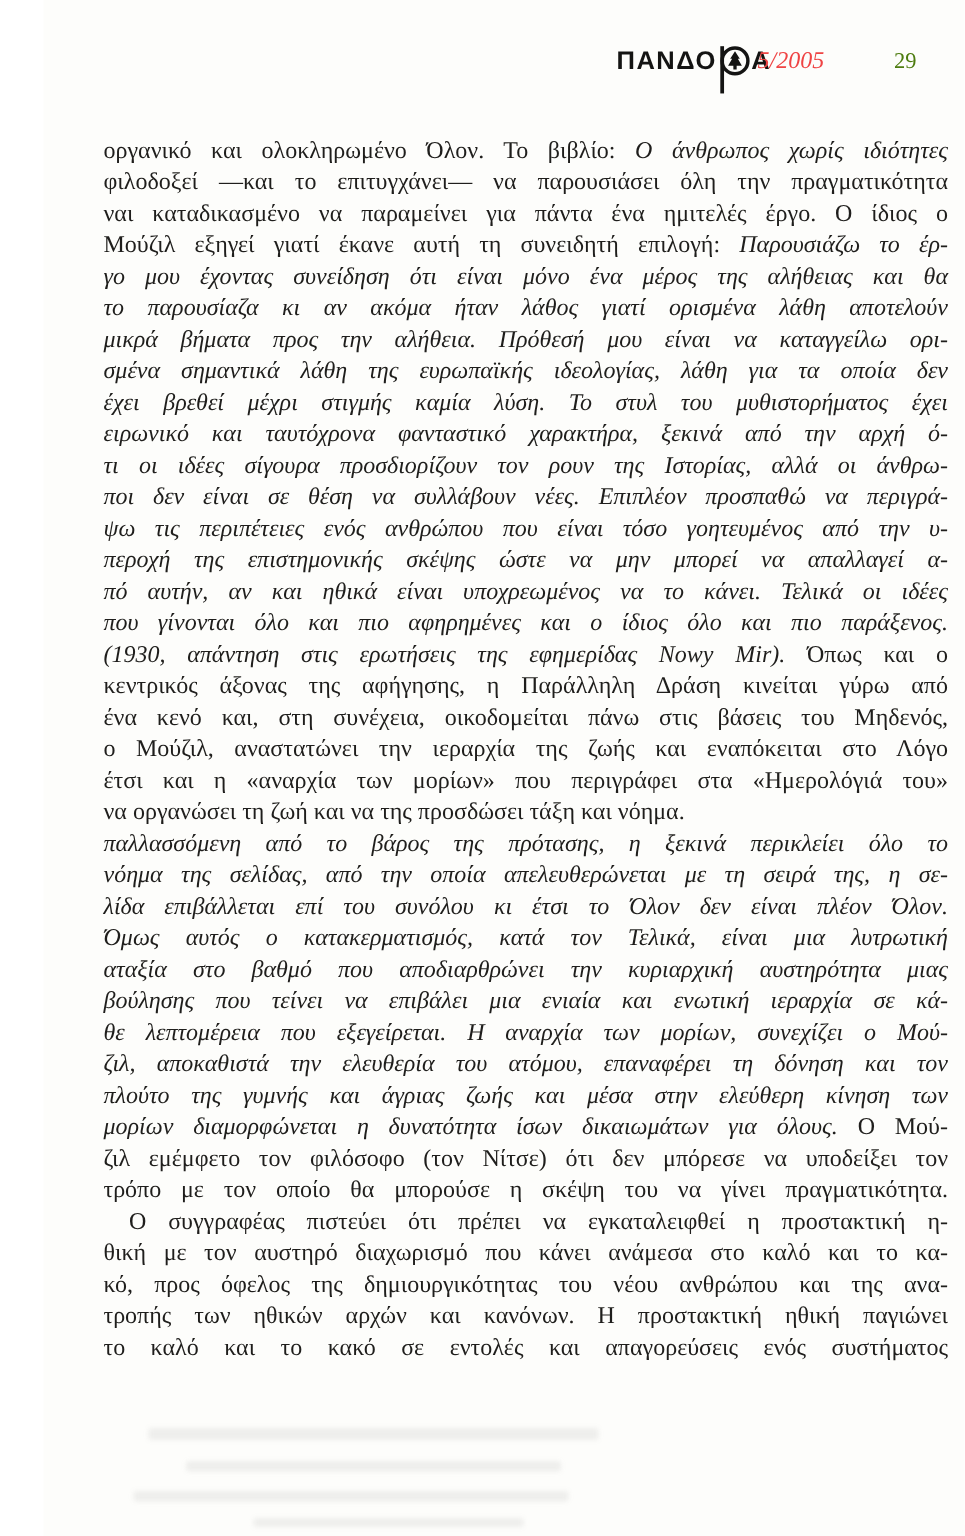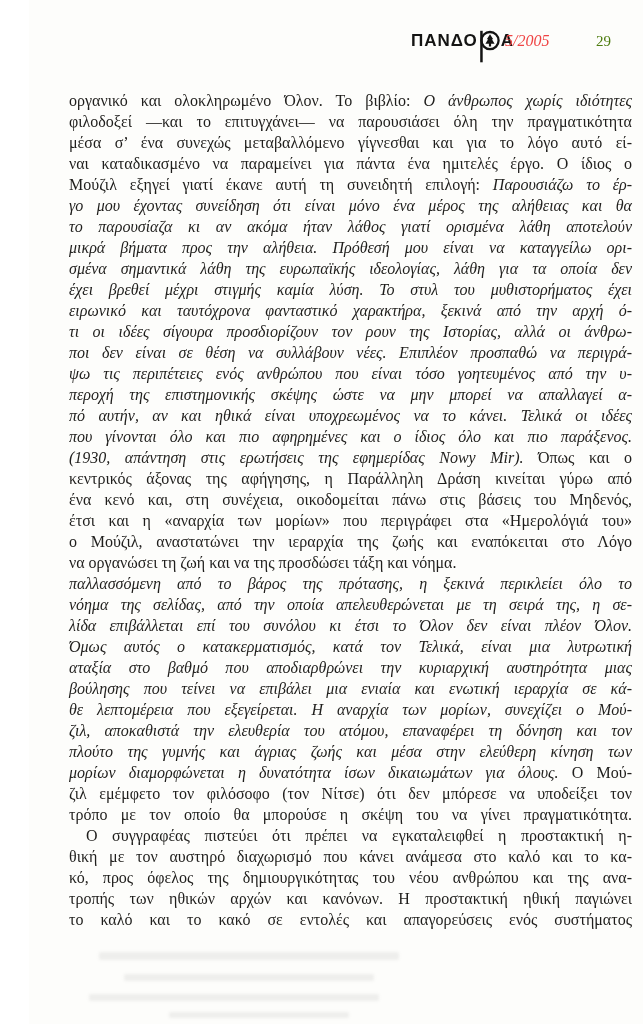--- a/index.html
+++ b/index.html
@@ -60,40 +60,39 @@
       </svg>
       <span>Α</span>
     </div>
     <div class="issue">5/2005</div>
     <div class="pageno">29</div>
   </div>
 
   <div class="body-text">
       <div class="line"><span>οργανικό και ολοκληρωμένο Όλον. Το βιβλίο: </span><span class="it">Ο άνθρωπος χωρίς ιδιότητες</span></div>
       <div class="line"><span>φιλοδοξεί —και το επιτυγχάνει— να παρουσιάσει όλη την πραγματικότητα</span></div>
-      <div class="line"><span>μέσα σ’ ένα συνεχώς μεταβαλλόμενο γίγνεσθαι και για το λόγο αυτό εί-</span></div>
       <div class="line"><span>ναι καταδικασμένο να παραμείνει για πάντα ένα ημιτελές έργο. Ο ίδιος ο</span></div>
       <div class="line"><span>Μούζιλ εξηγεί γιατί έκανε αυτή τη συνειδητή επιλογή: </span><span class="it">Παρουσιάζω το έρ-</span></div>
       <div class="line"><span class="it">γο μου έχοντας συνείδηση ότι είναι μόνο ένα μέρος της αλήθειας και θα</span></div>
       <div class="line"><span class="it">το παρουσίαζα κι αν ακόμα ήταν λάθος γιατί ορισμένα λάθη αποτελούν</span></div>
       <div class="line"><span class="it">μικρά βήματα προς την αλήθεια. Πρόθεσή μου είναι να καταγγείλω ορι-</span></div>
       <div class="line"><span class="it">σμένα σημαντικά λάθη της ευρωπαϊκής ιδεολογίας, λάθη για τα οποία δεν</span></div>
       <div class="line"><span class="it">έχει βρεθεί μέχρι στιγμής καμία λύση. Το στυλ του μυθιστορήματος έχει</span></div>
       <div class="line"><span class="it">ειρωνικό και ταυτόχρονα φανταστικό χαρακτήρα, ξεκινά από την αρχή ό-</span></div>
       <div class="line"><span class="it">τι οι ιδέες σίγουρα προσδιορίζουν τον ρουν της Ιστορίας, αλλά οι άνθρω-</span></div>
       <div class="line"><span class="it">ποι δεν είναι σε θέση να συλλάβουν νέες. Επιπλέον προσπαθώ να περιγρά-</span></div>
       <div class="line"><span class="it">ψω τις περιπέτειες ενός ανθρώπου που είναι τόσο γοητευμένος από την υ-</span></div>
       <div class="line"><span class="it">περοχή της επιστημονικής σκέψης ώστε να μην μπορεί να απαλλαγεί α-</span></div>
       <div class="line"><span class="it">πό αυτήν, αν και ηθικά είναι υποχρεωμένος να το κάνει. Τελικά οι ιδέες</span></div>
       <div class="line"><span class="it">που γίνονται όλο και πιο αφηρημένες και ο ίδιος όλο και πιο παράξενος.</span></div>
       <div class="line"><span class="it">(1930, απάντηση στις ερωτήσεις της εφημερίδας Nowy Mir). </span><span>Όπως και ο</span></div>
       <div class="line"><span>κεντρικός άξονας της αφήγησης, η Παράλληλη Δράση κινείται γύρω από</span></div>
       <div class="line"><span>ένα κενό και, στη συνέχεια, οικοδομείται πάνω στις βάσεις του Μηδενός,</span></div>
+      <div class="line"><span>ο Μούζιλ, αναστατώνει την ιεραρχία της ζωής και εναπόκειται στο Λόγο</span></div>
       <div class="line"><span>έτσι και η «αναρχία των μορίων» που περιγράφει στα «Ημερολόγιά του»</span></div>
-      <div class="line"><span>ο Μούζιλ, αναστατώνει την ιεραρχία της ζωής και εναπόκειται στο Λόγο</span></div>
       <div class="line line-end"><span>να οργανώσει τη ζωή και να της προσδώσει τάξη και νόημα.</span></div>
       <div class="line"><span class="it">παλλασσόμενη από το βάρος της πρότασης, η ξεκινά περικλείει όλο το</span></div>
       <div class="line"><span class="it">νόημα της σελίδας, από την οποία απελευθερώνεται με τη σειρά της, η σε-</span></div>
       <div class="line"><span class="it">λίδα επιβάλλεται επί του συνόλου κι έτσι το Όλον δεν είναι πλέον Όλον.</span></div>
       <div class="line"><span class="it">Όμως αυτός ο κατακερματισμός, κατά τον Τελικά, είναι μια λυτρωτική</span></div>
       <div class="line"><span class="it">αταξία στο βαθμό που αποδιαρθρώνει την κυριαρχική αυστηρότητα μιας</span></div>
       <div class="line"><span class="it">βούλησης που τείνει να επιβάλει μια ενιαία και ενωτική ιεραρχία σε κά-</span></div>
       <div class="line"><span class="it">θε λεπτομέρεια που εξεγείρεται. Η αναρχία των μορίων, συνεχίζει ο Μού-</span></div>
       <div class="line"><span class="it">ζιλ, αποκαθιστά την ελευθερία του ατόμου, επαναφέρει τη δόνηση και τον</span></div>
       <div class="line"><span class="it">πλούτο της γυμνής και άγριας ζωής και μέσα στην ελεύθερη κίνηση των</span></div>

